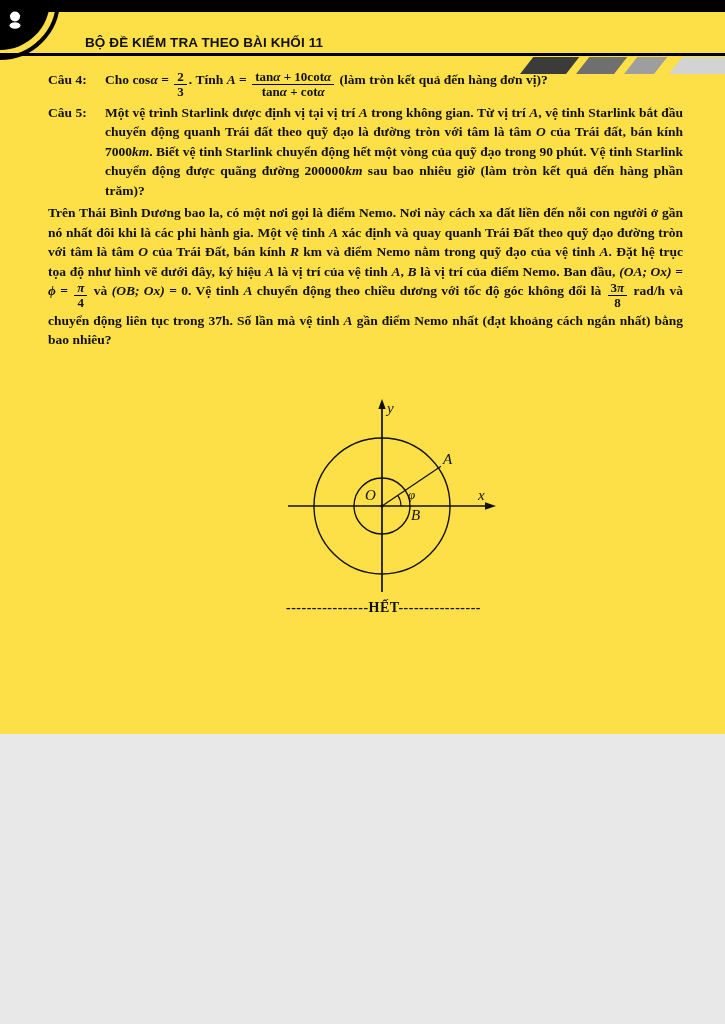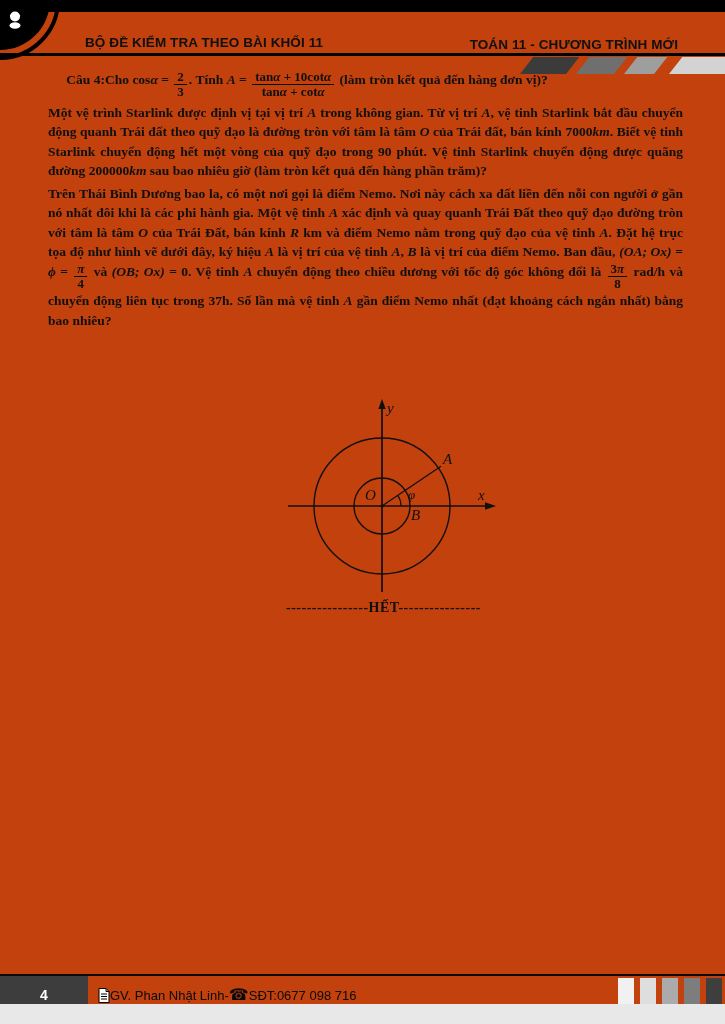--- a/index.html
+++ b/index.html
@@ -1,39 +1,39 @@
 <!DOCTYPE html>
 <html><head>
 <meta charset="utf-8">
 <style>
   * { margin:0; padding:0; box-sizing:border-box; }
   html,body { background:#e8e8e8; }
   .page {
-    position:relative; width:725px; height:1004px; margin:0 auto;
-    background:#c2410c; overflow:hidden;
+    position:relative; width:725px; height:734px; margin:0 auto;
+    background:#fde047; overflow:hidden;
     font-family:"Liberation Serif", serif; color:#101010;padding-left:8px;
   }
   
   .topbar { position:absolute; left:0; top:0; width:725px; height:12px; background:#000; }
   .logo { position:absolute; left:0; top:0; }
   .h-left {
     position:absolute; left:85px; top:35px;
     font-family:"Liberation Sans", sans-serif; font-weight:bold; font-size:13.5px; letter-spacing:.1px;
   }
   .h-right {
     position:absolute; right:47px; top:37px;
     font-family:"Liberation Sans", sans-serif; font-weight:bold; font-size:13.5px; letter-spacing:.1px;
   }
   .header-line { position:absolute; left:0; top:53px; width:725px; height:2.5px; background:#000; }
   .stripes { position:absolute; top:57px; right:0; width:207px; height:17px; overflow:hidden; }
   .stripe { position:absolute; top:0; height:17px; transform:skewX(-38deg); transform-origin:bottom left; }
   
   .content { position:absolute; left:48px; top:70px; width:635px; font-size:13.5px; line-height:19.5px; }
   .question { display:flex; margin-bottom:3px; }
-  .qlabel { flex:none; width:57px; font-weight:bold;text-align:right; }
+  .qlabel { flex:none; width:57px; font-weight:bold; }
   .qbody { flex:1; text-align:justify;font-weight:bold; }
   .mvar { font-style:italic; }
   .frac { display:inline-block; text-align:center; vertical-align:-0.95em; line-height:1.1; margin:0 2px; font-size:13px; }
   .frac .fn { display:block; border-bottom:1.2px solid #000; padding:0 3px; }
   .frac .fd { display:block; padding:0 3px; }
   
   .figure-wrap { position:absolute; left:0; top:396px; width:725px; text-align:center; }
   .figure-wrap svg { position:relative; left:19px; }
   .fig-label { font-family:"Liberation Serif", serif; font-style:italic; font-size:15px; fill:#101010; }
   .fig-label-small { font-family:"Liberation Serif", serif; font-style:italic; font-size:13px; fill:#101010; }
@@ -62,35 +62,35 @@
 
   <svg class="logo" width="66" height="62" viewBox="0 0 66 62">
     <path d="M0,0 L50,0 A50,50 0 0 1 0,50 Z" fill="#000"></path>
     <path d="M58,0 A58,58 0 0 1 0,58" fill="none" stroke="#000" stroke-width="4"></path>
     <circle cx="15" cy="16.5" r="5" fill="#fff"></circle>
     <path d="M9.5,16 Q15,10 20.5,16 Z" fill="#fff"></path>
     <ellipse cx="15" cy="25.5" rx="5.5" ry="3.2" fill="#fff"></ellipse>
   </svg>
 
   <div class="h-left">BỘ ĐỀ KIỂM TRA THEO BÀI KHỐI 11</div>
-  <div class="h-right">TOÁN 11 - CHƯƠNG TRÌNH MỚI</div>
   <div class="header-line"></div>
   <div class="stripes" id="stripes">
       <div class="stripe" style="left: 2px; width: 46px; background: rgb(59, 59, 59);"></div>
       <div class="stripe" style="left: 58px; width: 38px; background: rgb(111, 111, 111);"></div>
       <div class="stripe" style="left: 106px; width: 30px; background: rgb(158, 158, 158);"></div>
       <div class="stripe" style="left: 151px; width: 78px; background: rgb(211, 211, 211);"></div>
     </div>
 
   <div class="content" id="questions">
       <div class="question">
         <div class="qlabel">Câu 4:</div>
         <div class="qbody">Cho cos<span class="mvar">α</span> = <span class="frac"><span class="fn">2</span><span class="fd">3</span></span>. Tính <span class="mvar">A</span> = <span class="frac"><span class="fn">tan<span class="mvar">α</span> + 10cot<span class="mvar">α</span></span><span class="fd">tan<span class="mvar">α</span> + cot<span class="mvar">α</span></span></span> (làm tròn kết quả đến hàng đơn vị)?</div>
       </div>
       <div class="question">
+        <div class="qlabel">Câu 5:</div>
         <div class="qbody">Một vệ trình Starlink được định vị tại vị trí <span class="mvar">A</span> trong không gian. Từ vị trí <span class="mvar">A</span>, vệ tinh Starlink bắt đầu chuyển động quanh Trái đất theo quỹ đạo là đường tròn với tâm là tâm <span class="mvar">O</span> của Trái đất, bán kính 7000<span class="mvar">km</span>. Biết vệ tinh Starlink chuyển động hết một vòng của quỹ đạo trong 90 phút. Vệ tinh Starlink chuyển động được quãng đường 200000<span class="mvar">km</span> sau bao nhiêu giờ (làm tròn kết quả đến hàng phần trăm)?</div>
       </div>
       <div class="question">
         <div class="qbody">Trên Thái Bình Dương bao la, có một nơi gọi là điểm Nemo. Nơi này cách xa đất liền đến nỗi con người ở gần nó nhất đôi khi là các phi hành gia. Một vệ tinh <span class="mvar">A</span> xác định và quay quanh Trái Đất theo quỹ đạo đường tròn với tâm là tâm <span class="mvar">O</span> của Trái Đất, bán kính <span class="mvar">R</span> km và điểm Nemo nằm trong quỹ đạo của vệ tinh <span class="mvar">A</span>. Đặt hệ trục tọa độ như hình vẽ dưới đây, ký hiệu <span class="mvar">A</span>  là vị trí của vệ tinh <span class="mvar">A</span>, <span class="mvar">B</span> là vị trí của điểm Nemo. Ban đầu, <span class="mvar">(OA; Ox)</span> = <span class="mvar">ϕ</span> = <span class="frac"><span class="fn"><span class="mvar">π</span></span><span class="fd">4</span></span> và <span class="mvar">(OB; Ox)</span> = 0. Vệ tinh <span class="mvar">A</span> chuyển động theo chiều dương với tốc độ góc không đổi là <span class="frac"><span class="fn">3<span class="mvar">π</span></span><span class="fd">8</span></span> rad/h và chuyển động liên tục trong 37h. Số lần mà vệ tinh <span class="mvar">A</span>  gần điểm Nemo nhất (đạt khoảng cách ngắn nhất) bằng bao nhiêu?</div>
       </div>
     </div>
 
   <div class="figure-wrap">
     <svg width="230" height="200" viewBox="0 0 230 200">
 

